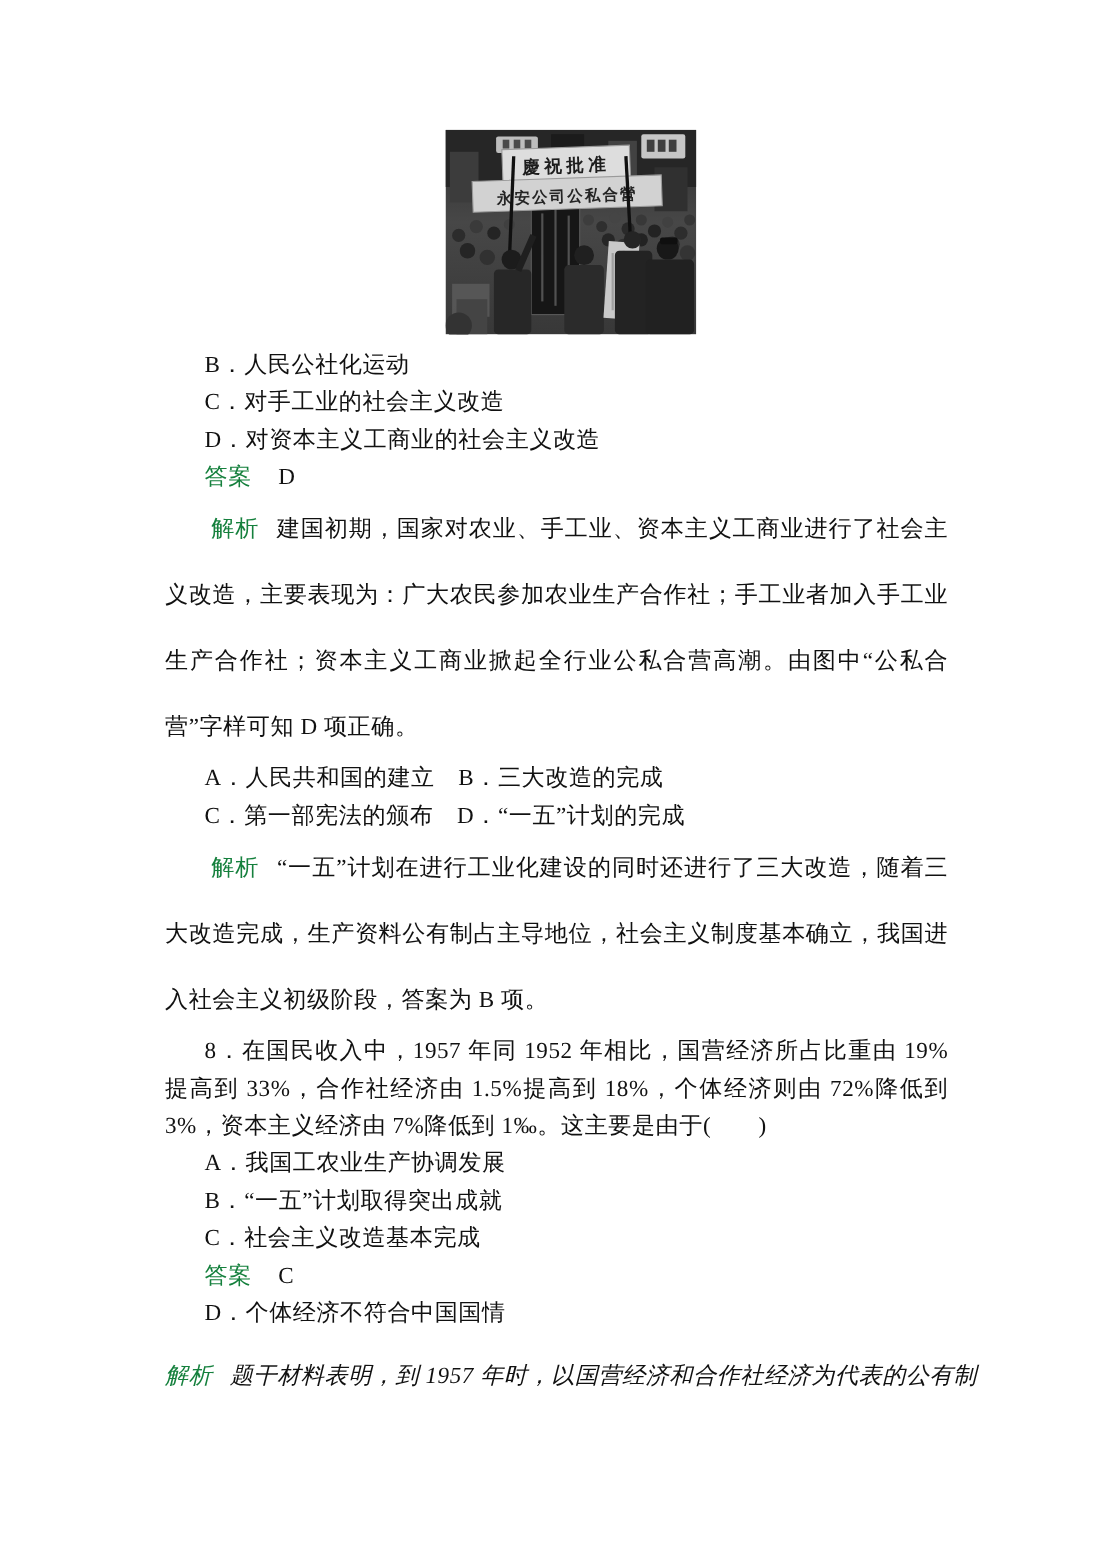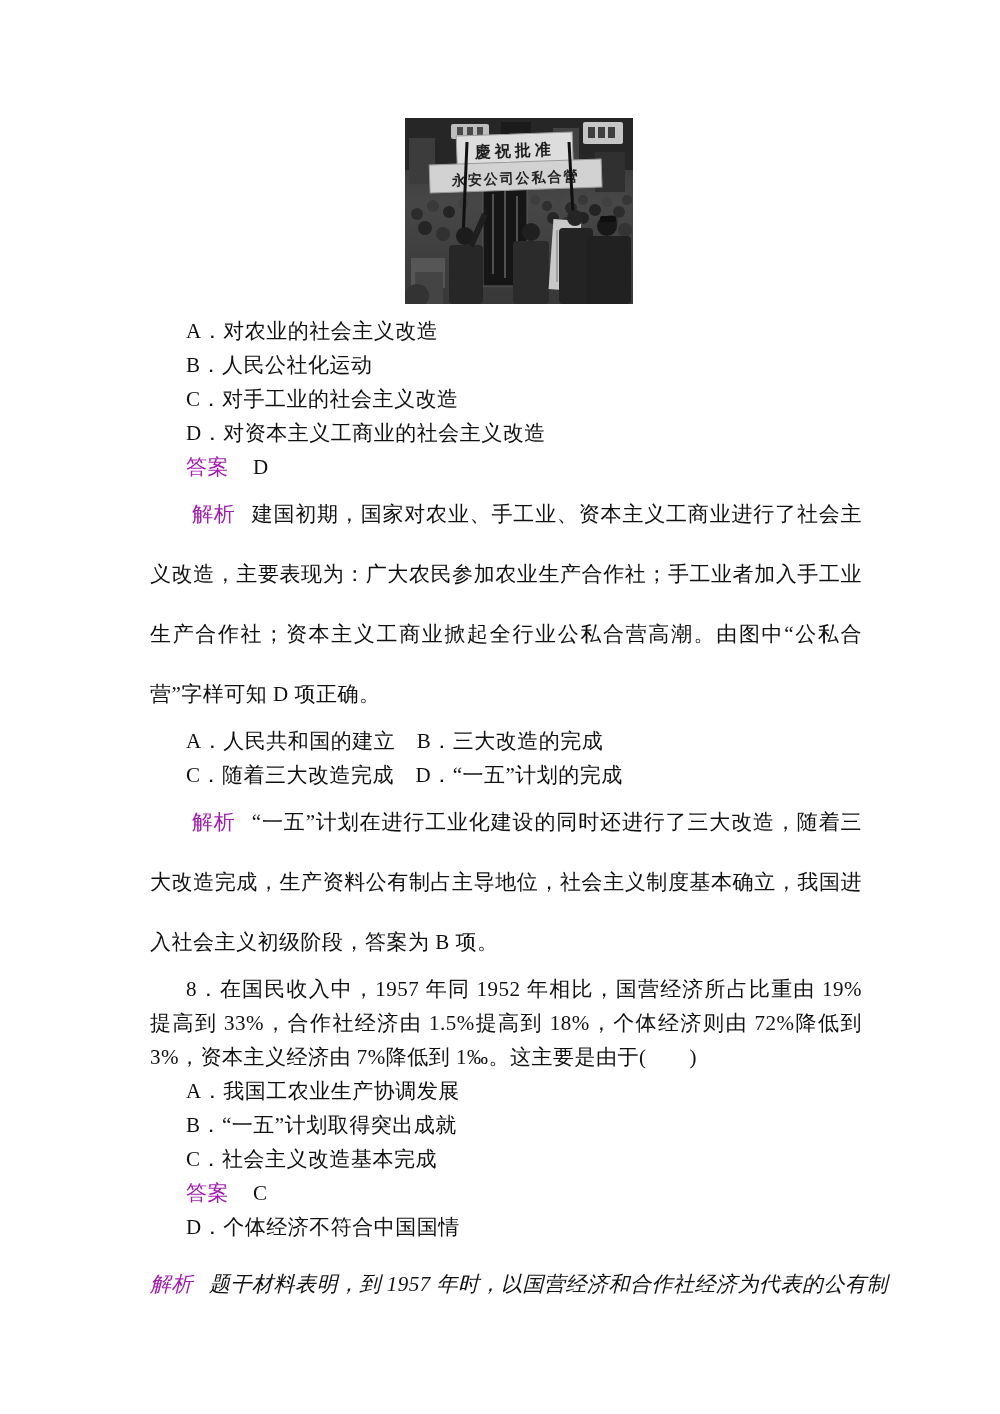--- a/index.html
+++ b/index.html
@@ -48,21 +48,21 @@
     text-indent: 42px;
     text-align: justify;
     letter-spacing: 0.5px;
   }
   .analysis.no-indent {
     text-indent: 0;
     white-space: nowrap;
     margin-top: 10px;
     font-style: italic;
   }
-  .red { color: #a21caf; margin-top: 20px; }
+  .red { color: #15803d; margin-top: 20px; }
   .ans-label { margin-right: 24px; }
   .ana-label { margin-right: 16px; }
   .answer-row { font-weight: 400; }
 </style>
 </head>
 <body>
 
 <div class="page">
   <div class="content">
 
@@ -149,31 +149,30 @@
           <rect x="182" y="118" width="44" height="68" rx="4" fill="#212121"></rect>
           <rect x="195" y="98" width="16" height="6" rx="2" fill="#0f0f0f"></rect>
 
           <rect x="6" y="140" width="34" height="30" fill="#5d5d5d" opacity="0.8"></rect>
           <rect x="10" y="154" width="28" height="32" fill="#444444"></rect>
           <circle cx="12" cy="178" r="12" fill="#333333"></circle>
         </g>
       </svg>
     </figure>
 
-    <p class="option">A．对农业的社会主义改造</p>
     <p class="option">B．人民公社化运动</p>
     <p class="option">C．对手工业的社会主义改造</p>
     <p class="option">D．对资本主义工商业的社会主义改造</p>
 
     <p class="option answer-row"><span class="red ans-label">答案</span><span>D</span></p>
 
     <p class="analysis"><span class="red ana-label">解析</span><span>建国初期，国家对农业、手工业、资本主义工商业进行了社会主义改造，主要表现为：广大农民参加农业生产合作社；手工业者加入手工业生产合作社；资本主义工商业掀起全行业公私合营高潮。由图中“公私合营”字样可知 D 项正确。</span></p>
 
     <p class="option">A．人民共和国的建立　B．三大改造的完成</p>
-    <p class="option">C．随着三大改造完成　D．“一五”计划的完成</p>
+    <p class="option">C．第一部宪法的颁布　D．“一五”计划的完成</p>
 
 
     <p class="analysis"><span class="red ana-label">解析</span><span>“一五”计划在进行工业化建设的同时还进行了三大改造，随着三大改造完成，生产资料公有制占主导地位，社会主义制度基本确立，我国进入社会主义初级阶段，答案为 B 项。</span></p>
 
     <p class="stem">8．在国民收入中，1957 年同 1952 年相比，国营经济所占比重由 19%提高到 33%，合作社经济由 1.5%提高到 18%，个体经济则由 72%降低到 3%，资本主义经济由 7%降低到 1‰。这主要是由于(　　)</p>
     <p class="option">A．我国工农业生产协调发展</p>
     <p class="option">B．“一五”计划取得突出成就</p>
     <p class="option">C．社会主义改造基本完成</p>
     <p class="option answer-row"><span class="red ans-label">答案</span><span>C</span></p>
 

